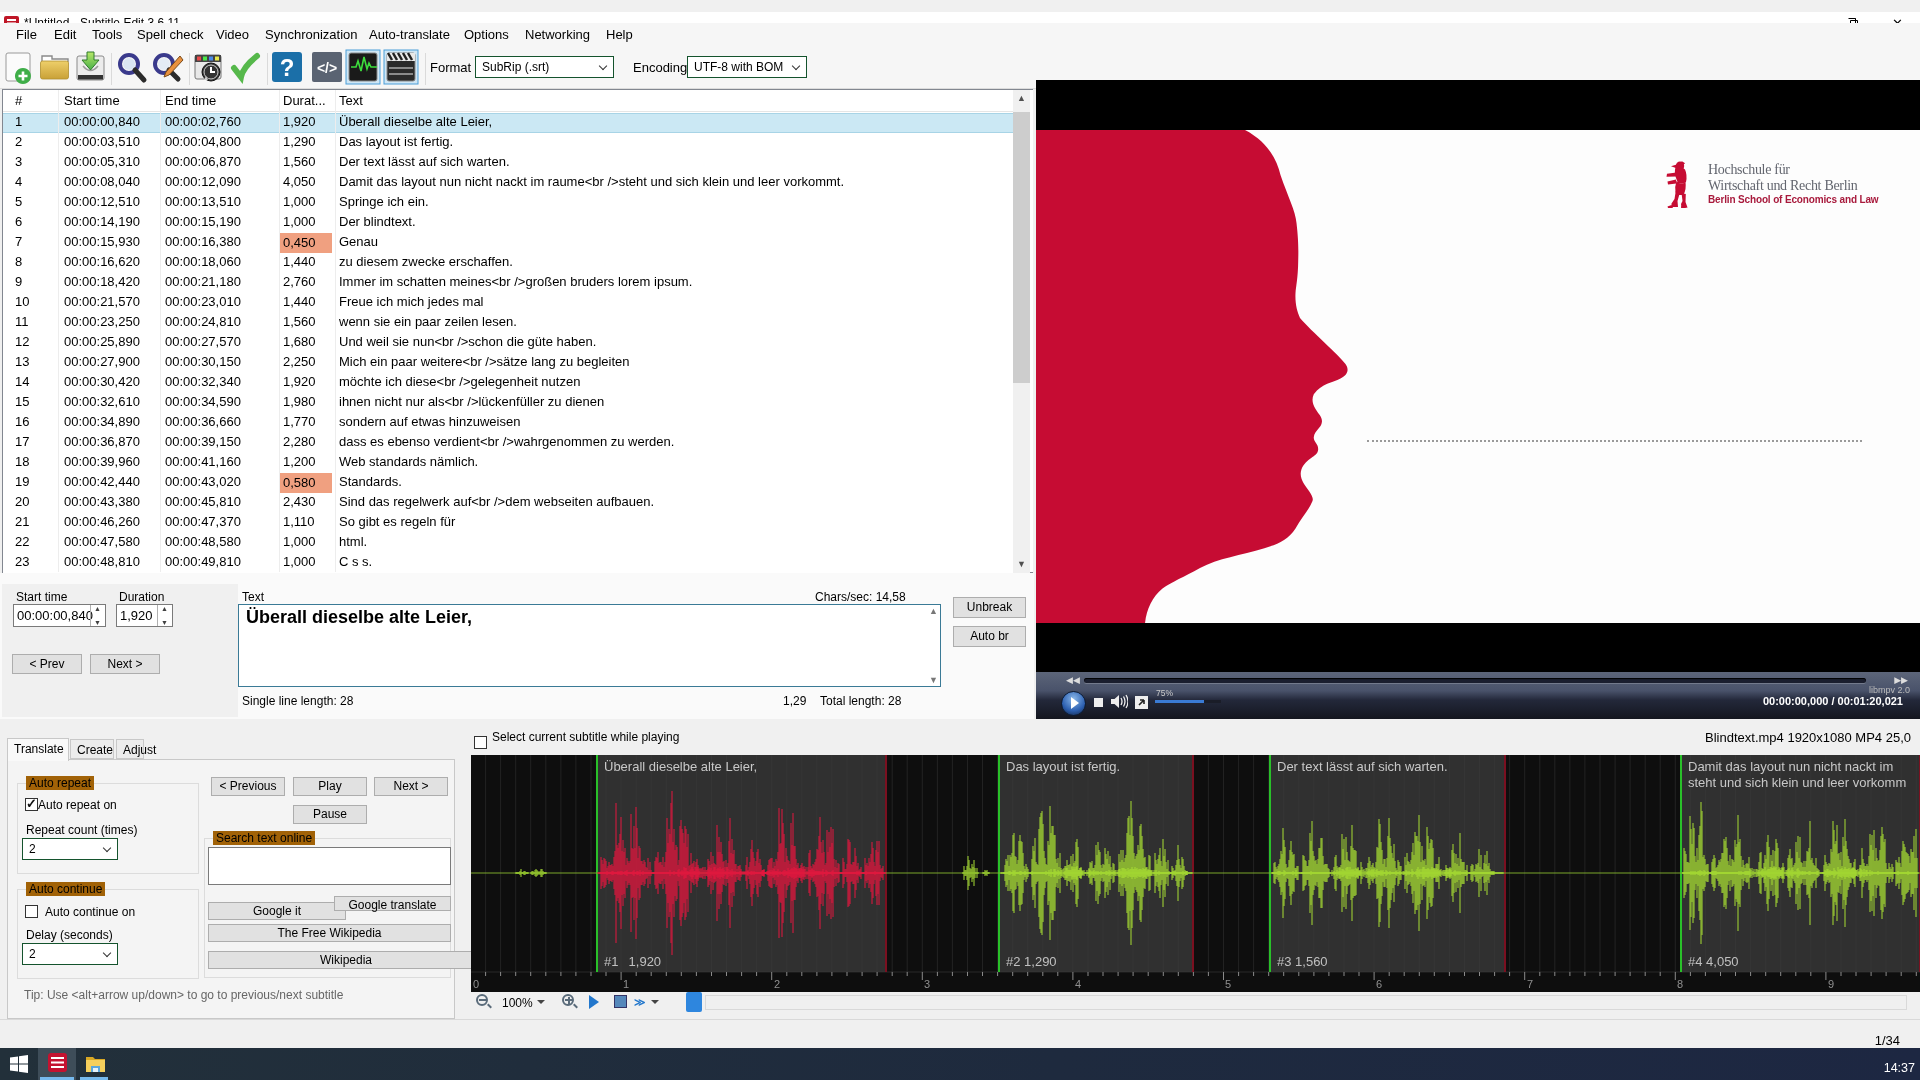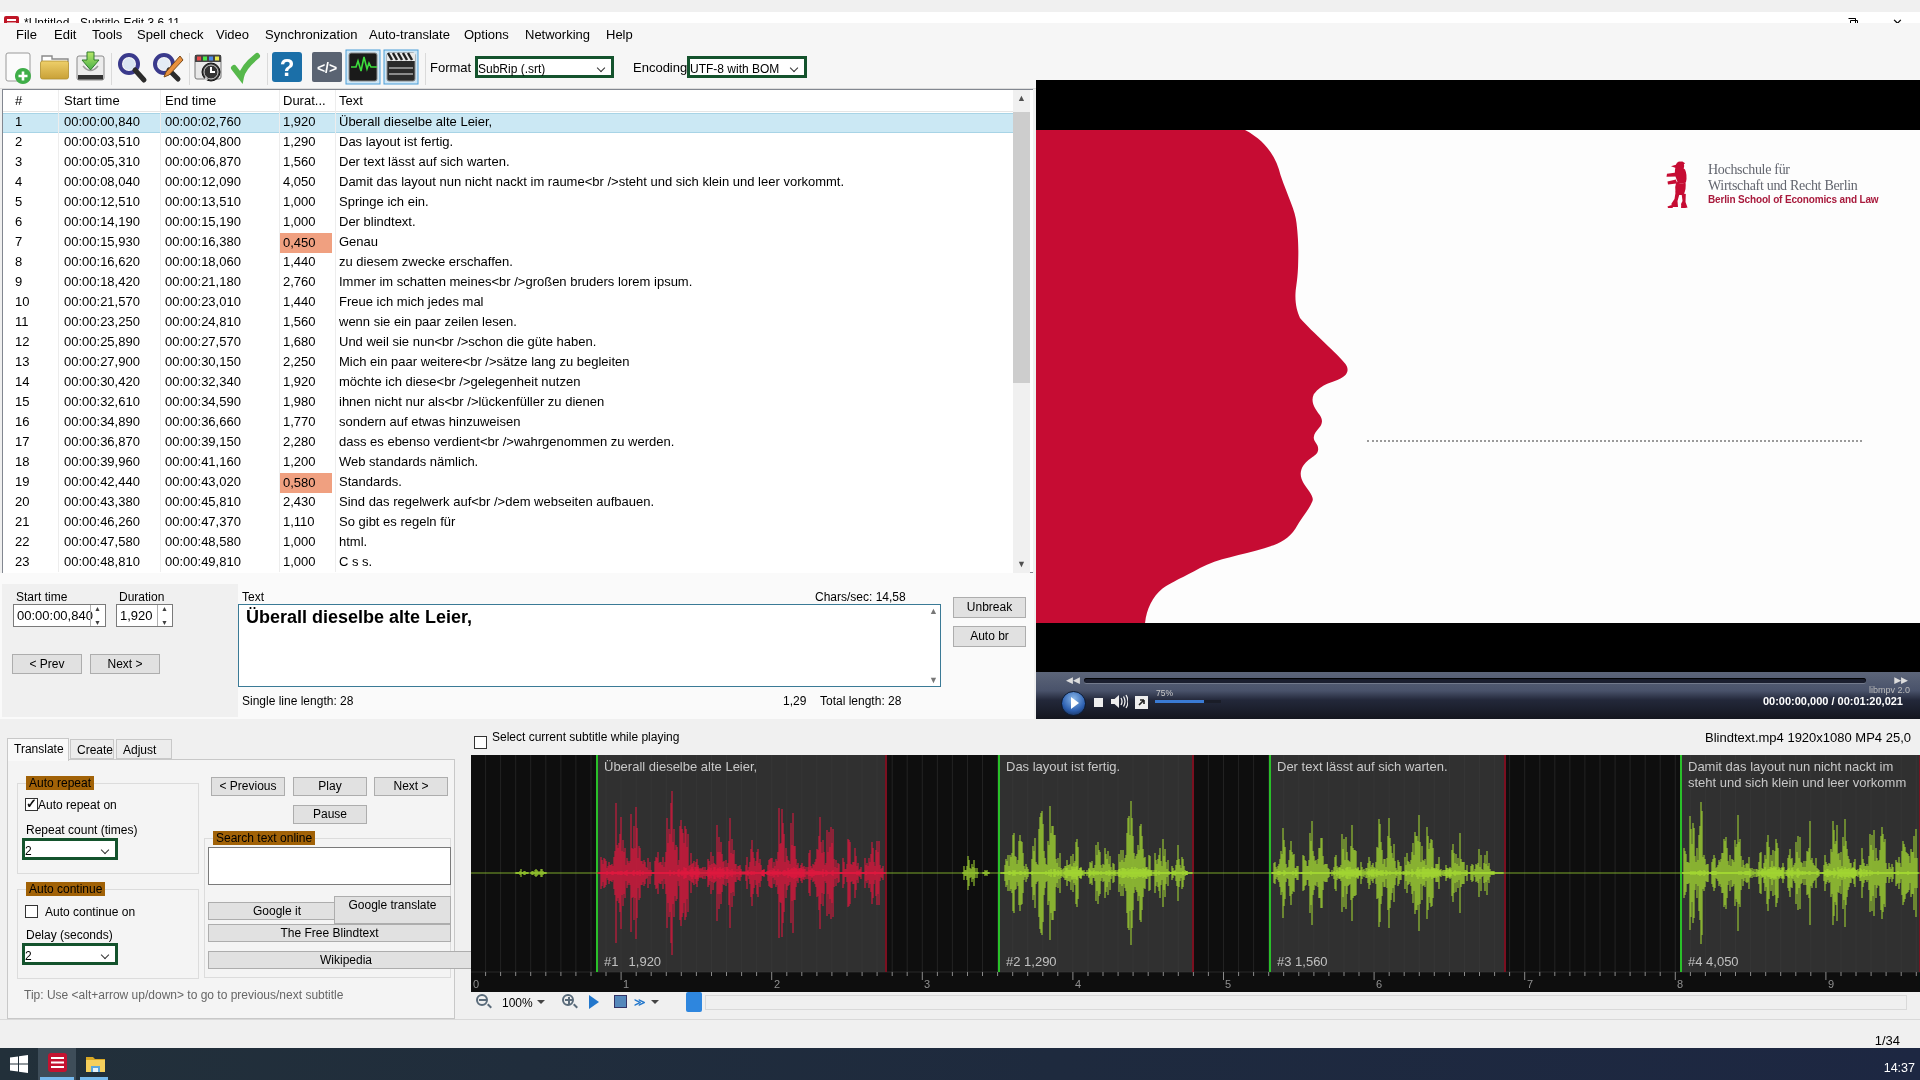--- a/index.html
+++ b/index.html
@@ -8,21 +8,21 @@
 #titlebar .ttext{position:absolute;left:24px;top:4px;font-size:12px;color:#000}
 #appicon{position:absolute;left:4px;top:4px;width:15px;height:15px;background:#bf1626;border-radius:2px}
 #appicon:before{content:"";position:absolute;left:3px;top:3px;width:9px;height:2px;background:#fff;box-shadow:0 3.5px 0 #fff,0 7px 0 #fff}
 .winbtn{position:absolute;top:0;width:45px;height:23px;color:#000;font-size:11px;text-align:center;line-height:23px}
 
 #menubar{position:absolute;left:0;top:23px;width:1920px;height:24px;background:#f6f6f6}
 #menubar span{position:absolute;top:4px;font-size:13px;color:#000}
 
 #toolbar{position:absolute;left:0;top:47px;width:1920px;height:42px;background:#f6f6f6;border-bottom:1px solid #dcdcdc}
 .tsep{position:absolute;top:6px;width:1px;height:32px;background:#dadada}
-.combo{position:absolute;height:22px;background:#fff;border:3px solid #14532d;font-size:12px;line-height:20px;padding-left:0;color:#000}
+.combo{position:absolute;height:22px;background:#fff;border:1px solid #14532d;font-size:12px;line-height:20px;padding-left:6px;color:#000}
 .combo .arr{position:absolute;right:7px;top:6px;width:6px;height:6px;border-right:1.5px solid #333;border-bottom:1.5px solid #333;transform:rotate(45deg)}
 .tlabel{position:absolute;top:60px;font-size:13px;color:#000000}
 
 #table{position:absolute;left:2px;top:89px;width:1031px;height:484px;background:#fff;border:1px solid #828790;border-right:none}
 .thead{position:absolute;left:0;top:0;width:1010px;height:22px;background:#fff;border-bottom:1px solid #e5e5e5}
 .thead div{position:absolute;top:3px;font-size:13px;color:#000}
 .trow{position:relative;width:1010px;height:20px;background:#fff}
 .trow div{position:absolute;top:1px;font-size:13px;color:#000;white-space:nowrap}
 .trow.sel{background:#cbe8f4;box-shadow:inset 0 1px 0 #a8d4e6,inset 0 -1px 0 #a8d4e6}
 .c0{left:12px}.c1{left:61px}.c2{left:162px}.c3{left:280px}.c4{left:336px}
@@ -404,21 +404,21 @@
 <div id="textbox">
     <div class="content">Überall dieselbe alte Leier,</div>
  <div style="position:absolute;right:2px;top:1px;color:#777;font-size:9px">▲</div>
  <div style="position:absolute;right:2px;bottom:1px;color:#777;font-size:9px">▼</div>
 </div>
 
 <div id="tabsp">
  <div id="tabbody"></div>
  <div class="tab active" style="left:0px;width:62px">Translate</div>
  <div class="tab" style="left:63px;width:44px">Create</div>
- <div class="tab" style="left:109px;width:56px">Adjust</div>
+ <div class="tab" style="left:109px;width:28px">Adjust</div>
  <div class="gbox" style="left:10px;top:45px;width:182px;height:91px">
       <span class="glabel">Auto repeat</span>
     </div>
  <div class="cb checked" style="left:18px;top:60px;position:absolute"></div>
  <div class="cblabel" style="left:31px;top:60px;position:absolute">Auto repeat on</div>
  <div class="lbl2" style="position:absolute;left:19px;top:85px;font-size:12px">Repeat count (times)</div>
  <div class="combo" style="left:15px;top:100px;width:96px;position:absolute">2<span class="arr"></span></div>
  <div class="gbox" style="left:10px;top:151px;width:182px;height:90px">
       <span class="glabel">Auto continue</span>
     </div>
@@ -428,22 +428,22 @@
  <div class="combo" style="left:15px;top:205px;width:96px;position:absolute">2<span class="arr"></span></div>
  <div class="btn" style="left:204px;top:39px;width:74px;height:19px;line-height:17px">&lt; Previous</div>
  <div class="btn" style="left:286px;top:39px;width:74px;height:19px;line-height:17px">Play</div>
  <div class="btn" style="left:367px;top:39px;width:74px;height:19px;line-height:17px">Next &gt;</div>
  <div class="btn" style="left:286px;top:67px;width:74px;height:19px;line-height:17px">Pause</div>
  <div class="gbox" style="left:197px;top:100px;width:247px;height:140px">
       <span class="glabel">Search text online</span>
     </div>
  <div style="position:absolute;left:201px;top:109px;width:243px;height:38px;background:#fff;border:1px solid #7a7a7a"></div>
  <div class="btn" style="left:201px;top:164px;width:138px;height:18px;line-height:16px">Google it</div>
- <div class="btn" style="left:327px;top:158px;width:117px;height:28px;line-height:16px">Google translate</div>
- <div class="btn" style="left:201px;top:186px;width:243px;height:18px;line-height:16px">The Free Blindtext</div>
+ <div class="btn" style="left:327px;top:158px;width:117px;height:15px;line-height:16px">Google translate</div>
+ <div class="btn" style="left:201px;top:186px;width:243px;height:18px;line-height:16px">The Free Wikipedia</div>
  <div class="btn" style="left:201px;top:213px;width:276px;height:18px;line-height:16px">Wikipedia</div>
  <div style="position:absolute;left:17px;top:250px;font-size:12px;color:#666">Tip: Use &lt;alt+arrow up/down&gt; to go to previous/next subtitle</div>
 </div>
 
 <div id="video">
  <div id="vwhite">
   <svg width="884" height="493" viewBox="0 0 884 493" style="position:absolute;left:0;top:0">
         <path d="M0 50 L209 50 C 232 62 241 80 244.5 95 C 252 117 259.5 131 260.5 143 C 262.5 160 262.5 170 262.2 181 C 262 198 260 206 259.5 213 C 259 224 261 231 264 238 C 276 252 302 274 309.5 284 C 313 289 312.5 294.5 304.5 298.5 C 296.5 302.5 286 303.5 277.8 314.2 C 275.5 319 276.5 324 279.4 328.7 C 282.5 334 286.5 337 285.9 342.1 C 285.5 348 278.5 350.5 277.8 357.1 C 277.3 362 282.8 363.5 282.1 370 C 281.4 377 270 378 265.5 389.3 C 262.5 397.5 268.5 405 273 411 C 276 415.5 277.5 418.5 276.5 421 C 273 430 266 437 259.5 448.4 C 252 460.5 240 464.5 228.4 468.2 C 205 475.5 182 478 164 488.1 C 148 497 136 502 126.5 508.5 C 116.5 516.5 110.5 529 109 543.4 L0 543 Z" transform="translate(0,-50)" fill="#c60c33"></path>
       </svg>
   <div class="dotline"></div>

